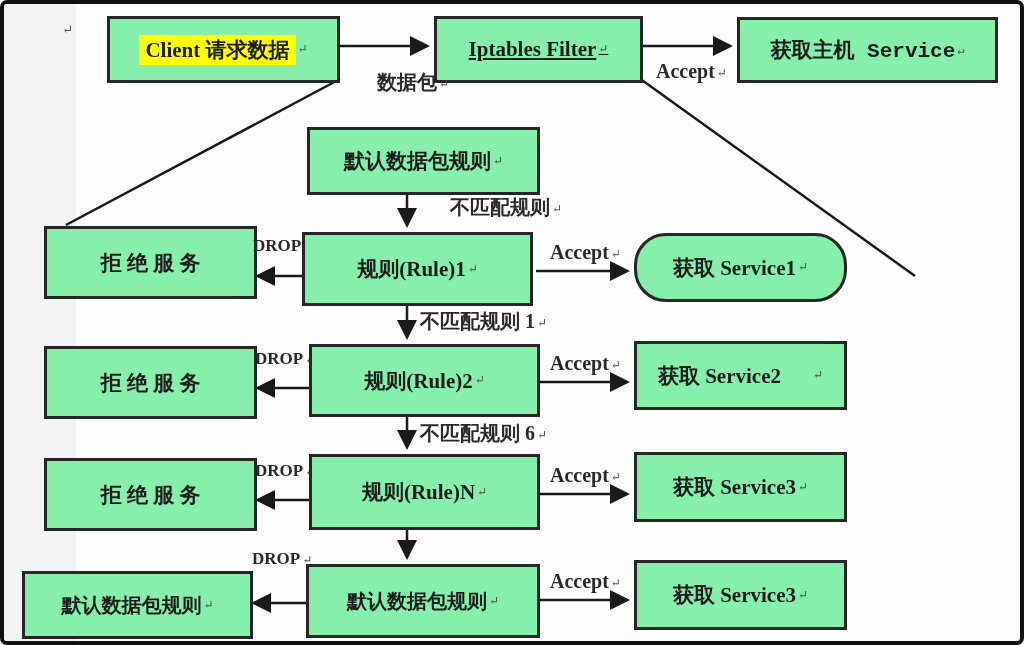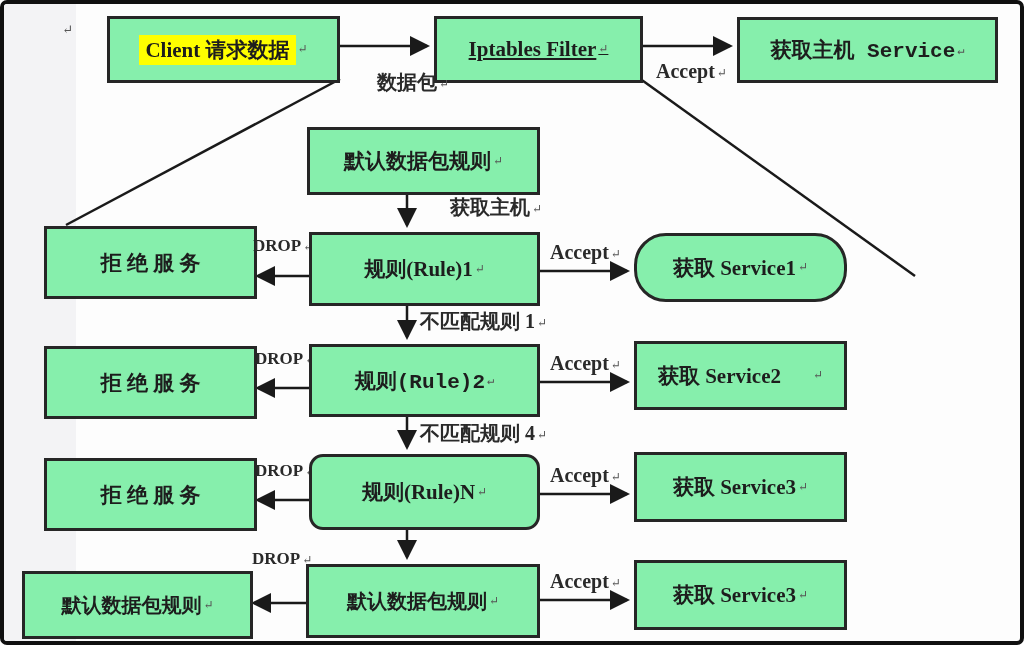--- a/index.html
+++ b/index.html
@@ -64,57 +64,57 @@
     <span>获取主机 Service</span>
       <span class="rm">↵</span>
   </div>
   <div class="lbl" style="left:337px;top:65px;padding-left:36px;"><span>数据包</span><span class="rm">↵</span></div>
   <div class="lbl" style="left:652px;top:56px;"><span>Accept</span><span class="rm">↵</span></div>
 
   <div class="box" style="left:303px;top:123px;width:227px;height:62px;">
     <span>默认数据包规则</span>
       <span class="rm">↵</span>
   </div>
-  <div class="lbl" style="left:446px;top:190px;"><span>获取主机</span><span class="rm">↵</span></div>
+  <div class="lbl" style="left:446px;top:190px;"><span>不匹配规则</span><span class="rm">↵</span></div>
 
   <div class="box" style="left:40px;top:222px;width:207px;height:67px;">
     <span>拒 绝 服 务</span>
   </div>
   <div class="lbl small" style="left:249px;top:232px;"><span>DROP</span><span class="rm">↵</span></div>
-  <div class="box" style="left:305px;top:228px;width:225px;height:68px;text-align:center;">
+  <div class="box" style="left:298px;top:228px;width:225px;height:68px;text-align:center;">
     <span>规则(Rule)1</span>
       <span class="rm">↵</span>
   </div>
   <div class="lbl" style="left:546px;top:237px;"><span>Accept</span><span class="rm">↵</span></div>
   <div class="box" style="left:630px;top:229px;width:207px;height:63px;border-radius:32px;">
     <span>获取 Service1</span>
       <span class="rm">↵</span>
   </div>
   <div class="lbl" style="left:416px;top:304px;text-align:center;"><span>不匹配规则 1</span><span class="rm">↵</span></div>
 
   <div class="box" style="left:40px;top:342px;width:207px;height:67px;">
     <span>拒 绝 服 务</span>
   </div>
   <div class="lbl small" style="left:251px;top:345px;"><span>DROP</span><span class="rm">↵</span></div>
-  <div class="box" style="left:305px;top:340px;width:225px;height:67px;font-family:Liberation Mono, monospace;">
+  <div class="box" style="left:305px;top:340px;width:225px;height:67px;">
     <span>规则(Rule)2</span>
       <span class="rm">↵</span>
   </div>
   <div class="lbl" style="left:546px;top:348px;"><span>Accept</span><span class="rm">↵</span></div>
   <div class="box" style="left:630px;top:337px;width:207px;height:63px;gap:30px;">
     <span>获取 Service2</span>
       <span class="rm">↵</span>
   </div>
-  <div class="lbl" style="left:416px;top:416px;"><span>不匹配规则 4</span><span class="rm">↵</span></div>
+  <div class="lbl" style="left:416px;top:416px;"><span>不匹配规则 6</span><span class="rm">↵</span></div>
 
   <div class="box" style="left:40px;top:454px;width:207px;height:67px;">
     <span>拒 绝 服 务</span>
   </div>
   <div class="lbl small" style="left:251px;top:457px;"><span>DROP</span><span class="rm">↵</span></div>
-  <div class="box" style="left:305px;top:450px;width:225px;height:70px;border-radius:14px;">
+  <div class="box" style="left:305px;top:450px;width:225px;height:70px;">
     <span>规则(Rule)N</span>
       <span class="rm">↵</span>
   </div>
   <div class="lbl" style="left:546px;top:460px;"><span>Accept</span><span class="rm">↵</span></div>
   <div class="box" style="left:630px;top:448px;width:207px;height:64px;">
     <span>获取 Service3</span>
       <span class="rm">↵</span>
   </div>
 
   <div class="box" style="left:18px;top:567px;width:225px;height:62px;font-size:20px;">

